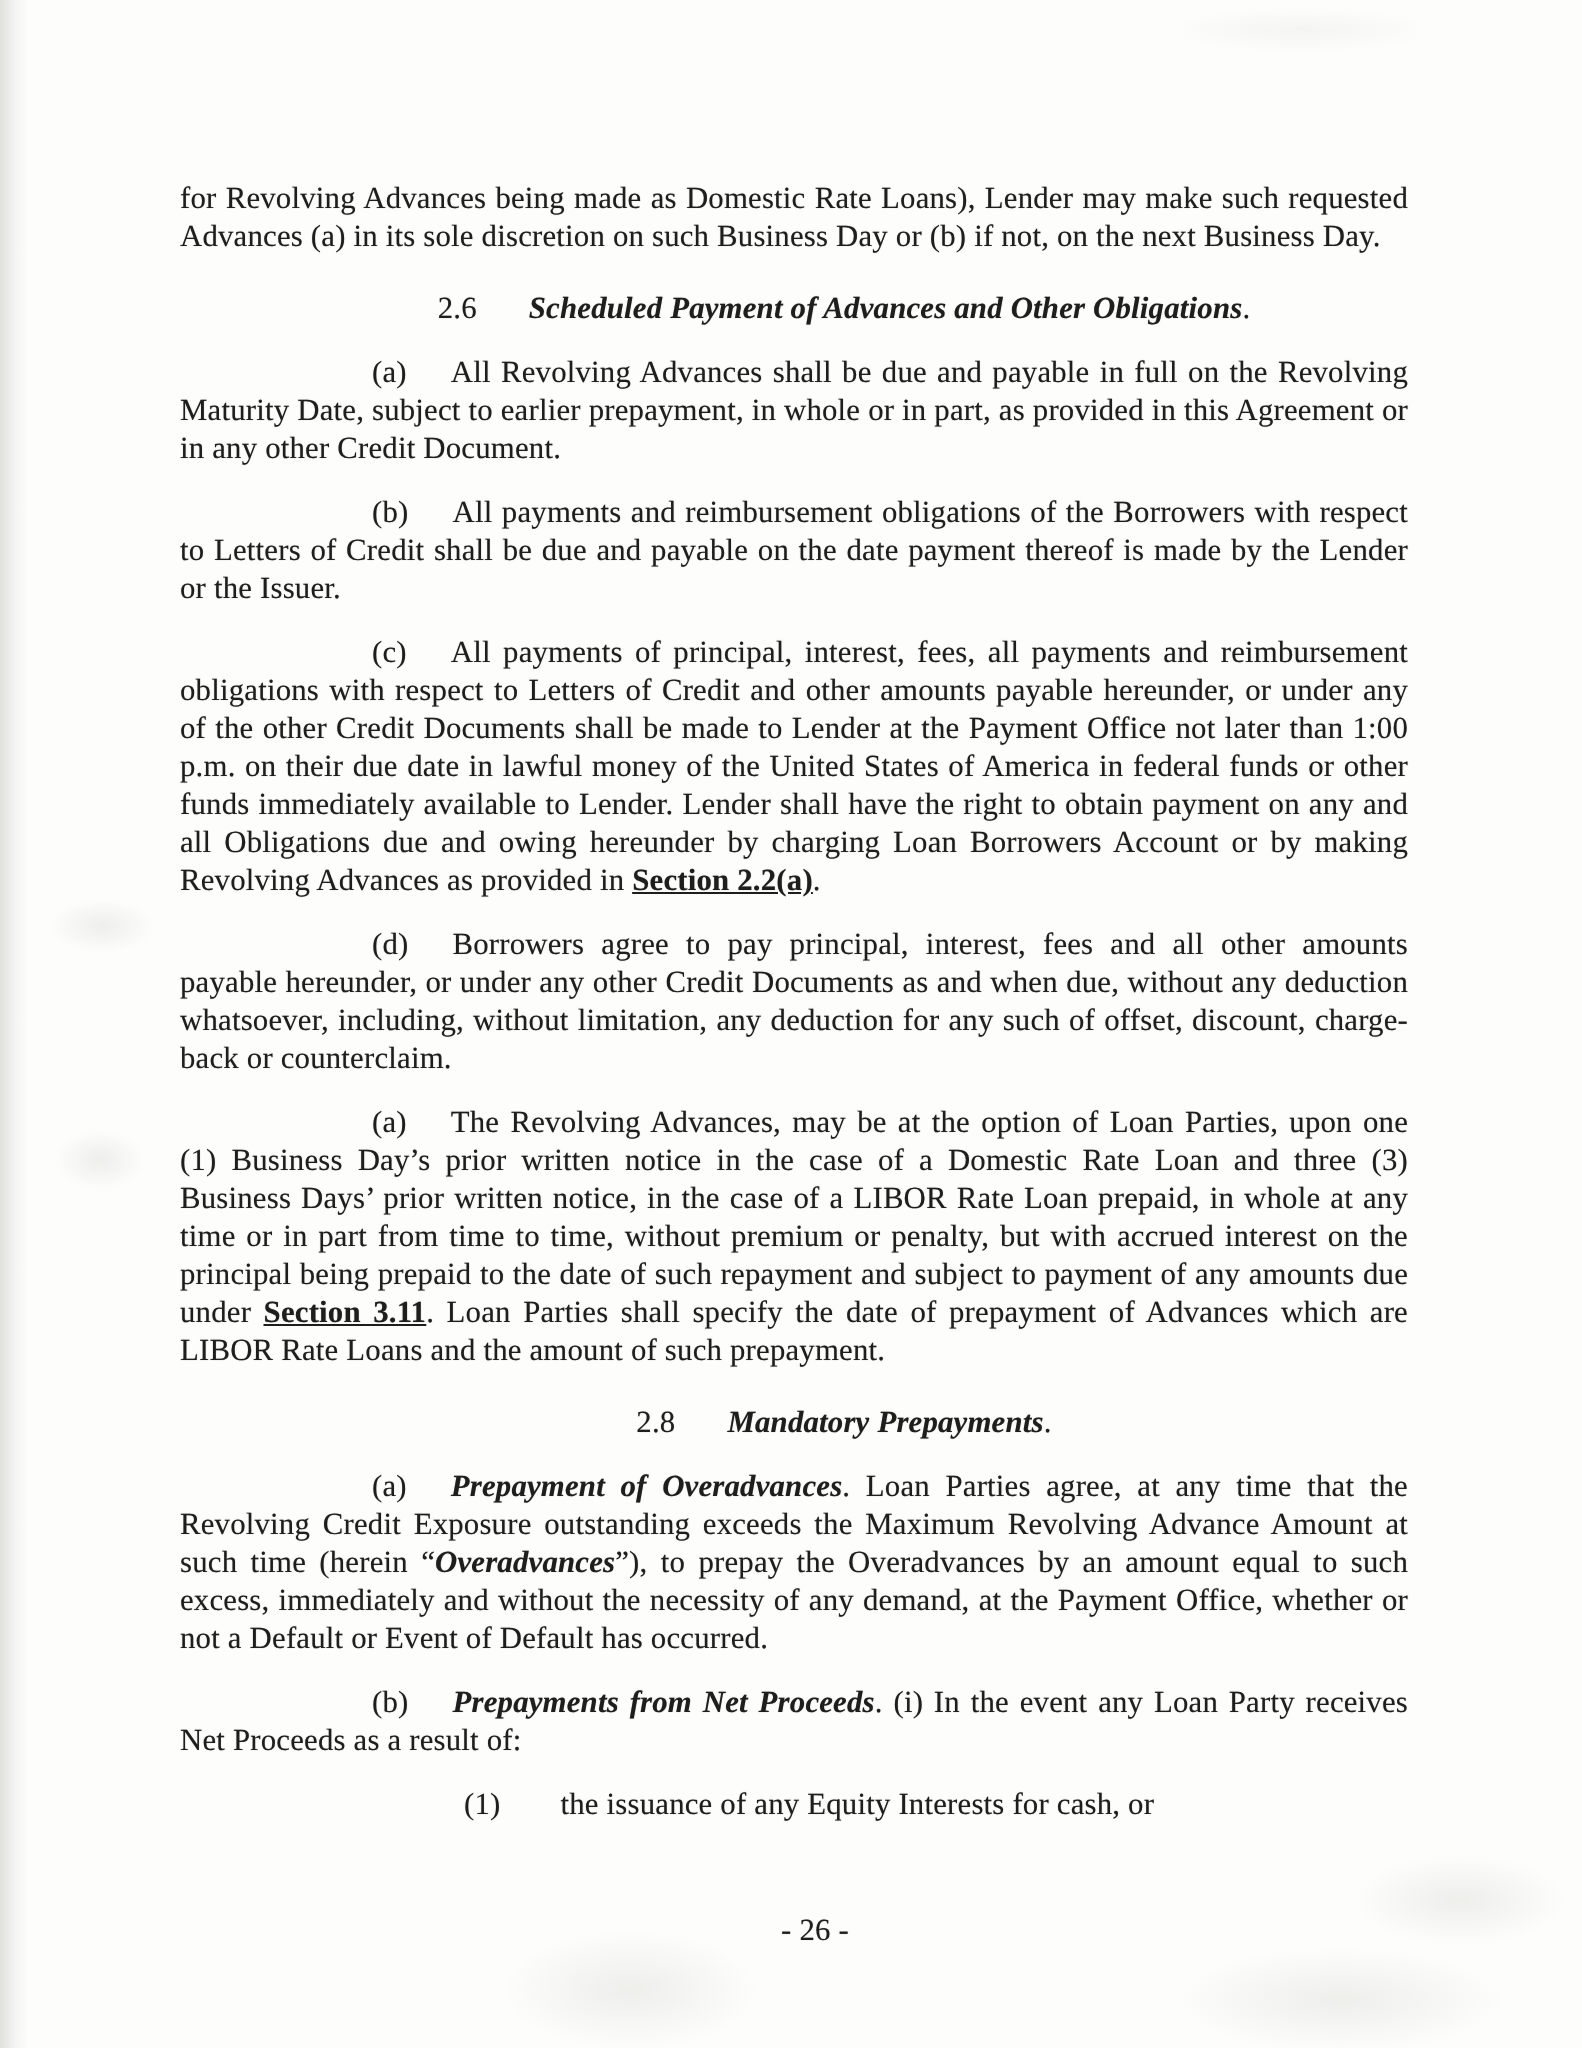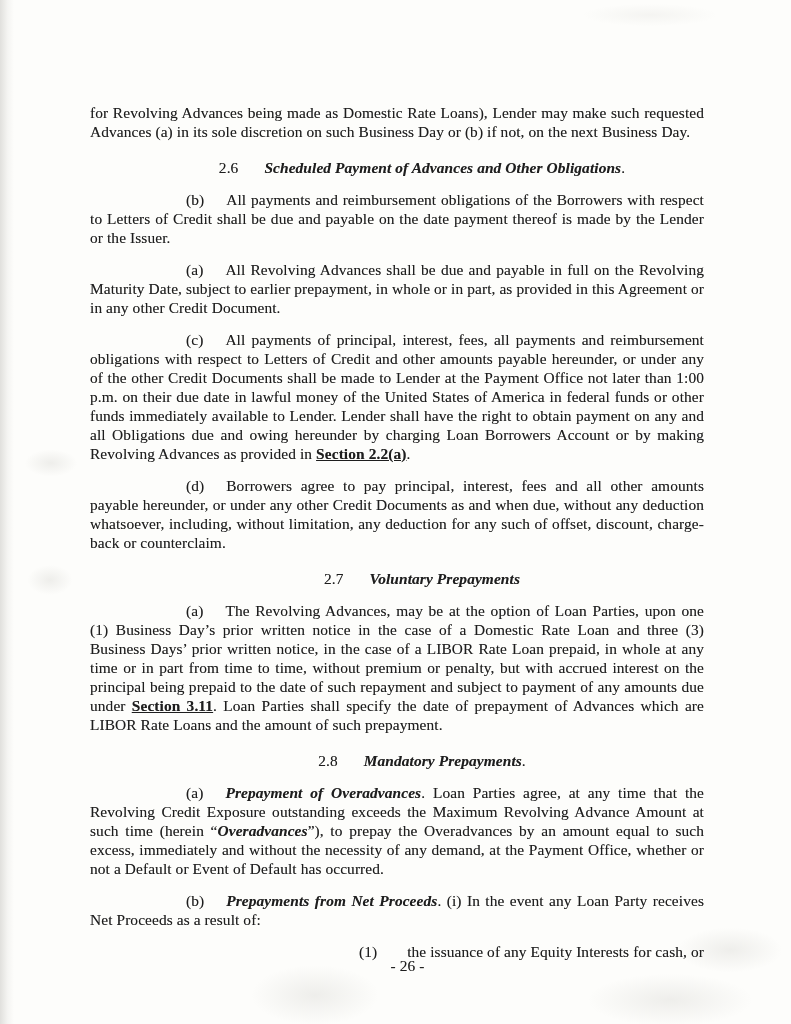--- a/index.html
+++ b/index.html
@@ -33,25 +33,25 @@
 
   .doc-body {
     position: absolute;
     left: 90px; top: 90px; width: 614px;
     font-size: 15.4px; line-height: 19px;
     color: #1e1e1e;
     text-align: justify;
     letter-spacing: 0.1px;
     text-shadow: 0 0 0.5px rgba(30,30,30,0.45);
   }
-  .doc-body p { margin: 13px 0 13px 0; }
+  .doc-body p { margin: 0 0 13px 0; }
   p.cont    { text-indent: 0; }
   p.heading { text-indent: 50px; text-align: center; margin-top: 17px; }
   p.para    { text-indent: 96px; }
-  p.subitem { text-indent: 142px; text-align: right; }
+  p.subitem { text-indent: 142px; text-align: left; }
   .tab  { display: inline-block; }
   .tab-heading { width: 26px; }
   .tab-para    { width: 22px; }
   .tab-subitem { width: 30px; }
   .bi { font-weight: bold; font-style: italic; }
   .u  { text-decoration: underline; font-weight: bold; }
   .footer {
     position: absolute;
     left: 0; right: 0; top: 957px;
     text-align: center;
@@ -69,25 +69,24 @@
   <div class="blotch b1"></div>
   <div class="blotch b2"></div>
   <div class="blotch b3"></div>
   <div class="blotch b4"></div>
   <div class="blotch b5"></div>
   <div class="blotch b6"></div>
 
   <div class="doc-body" style="color: rgb(30, 30, 30);">
       <p class="cont"><span>for Revolving Advances being made as Domestic Rate Loans), Lender may make such requested Advances (a) in its sole discretion on such Business Day or (b) if not, on the next Business Day.</span></p>
       <p class="heading"><span>2.6</span><span class="tab tab-heading"></span><span class="bi">Scheduled Payment of Advances and Other Obligations</span><span>.</span></p>
+      <p class="para"><span>(a)</span><span class="tab tab-para"></span><span>All Revolving Advances shall be due and payable in full on the Revolving Maturity Date, subject to earlier prepayment, in whole or in part, as provided in this Agreement or in any other Credit Document.</span></p>
       <p class="para"><span>(b)</span><span class="tab tab-para"></span><span>All payments and reimbursement obligations of the Borrowers with respect to Letters of Credit shall be due and payable on the date payment thereof is made by the Lender or the Issuer.</span></p>
-      <p class="para"><span>(a)</span><span class="tab tab-para"></span><span>All Revolving Advances shall be due and payable in full on the Revolving Maturity Date, subject to earlier prepayment, in whole or in part, as provided in this Agreement or in any other Credit Document.</span></p>
       <p class="para"><span>(c)</span><span class="tab tab-para"></span><span>All payments of principal, interest, fees, all payments and reimbursement obligations with respect to Letters of Credit and other amounts payable hereunder, or under any of the other Credit Documents shall be made to Lender at the Payment Office not later than 1:00 p.m. on their due date in lawful money of the United States of America in federal funds or other funds immediately available to Lender.  Lender shall have the right to obtain payment on any and all Obligations due and owing hereunder by charging Loan Borrowers Account or by making Revolving Advances as provided in </span><span class="u">Section 2.2(a)</span><span>.</span></p>
       <p class="para"><span>(d)</span><span class="tab tab-para"></span><span>Borrowers agree to pay principal, interest, fees and all other amounts payable hereunder, or under any other Credit Documents as and when due, without any deduction whatsoever, including, without limitation, any deduction for any such of offset, discount, charge-back or counterclaim.</span></p>
-      <p class="heading"><span>2.7</span><span class="tab tab-heading"></span><span class="bi">Voluntary Prepayments</span></p>
       <p class="para"><span>(a)</span><span class="tab tab-para"></span><span>The Revolving Advances, may be at the option of Loan Parties, upon one (1) Business Day’s prior written notice in the case of a Domestic Rate Loan and three (3) Business Days’ prior written notice, in the case of a LIBOR Rate Loan prepaid, in whole at any time or in part from time to time, without premium or penalty, but with accrued interest on the principal being prepaid to the date of such repayment and subject to payment of any amounts due under </span><span class="u">Section 3.11</span><span>.  Loan Parties shall specify the date of prepayment of Advances which are LIBOR Rate Loans and the amount of such prepayment.</span></p>
       <p class="heading"><span>2.8</span><span class="tab tab-heading"></span><span class="bi">Mandatory Prepayments</span><span>.</span></p>
       <p class="para"><span>(a)</span><span class="tab tab-para"></span><span class="bi">Prepayment of Overadvances</span><span>.  Loan Parties agree, at any time that the Revolving Credit Exposure outstanding exceeds the Maximum Revolving Advance Amount at such time (herein “</span><span class="bi">Overadvances</span><span>”), to prepay the Overadvances by an amount equal to such excess, immediately and without the necessity of any demand, at the Payment Office, whether or not a Default or Event of Default has occurred.</span></p>
       <p class="para"><span>(b)</span><span class="tab tab-para"></span><span class="bi">Prepayments from Net Proceeds</span><span>.  (i)  In the event any Loan Party receives Net Proceeds as a result of:</span></p>
       <p class="subitem"><span>(1)</span><span class="tab tab-subitem"></span><span>the issuance of any Equity Interests for cash, or</span></p>
     </div>
 
   <div class="footer">- 26 -</div>
 </div>
 

